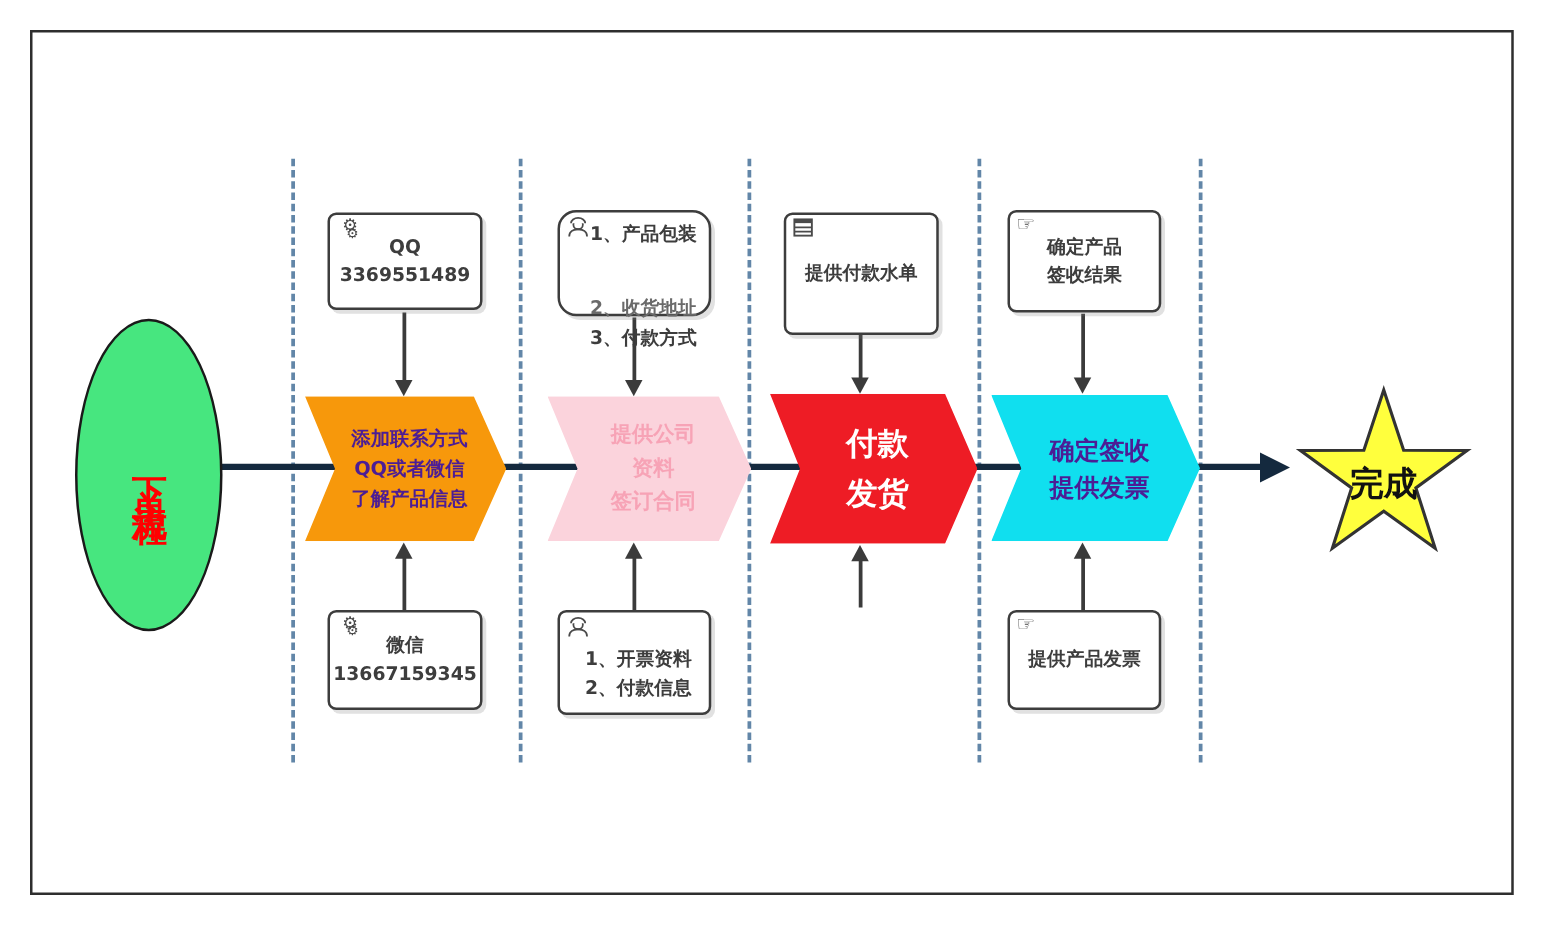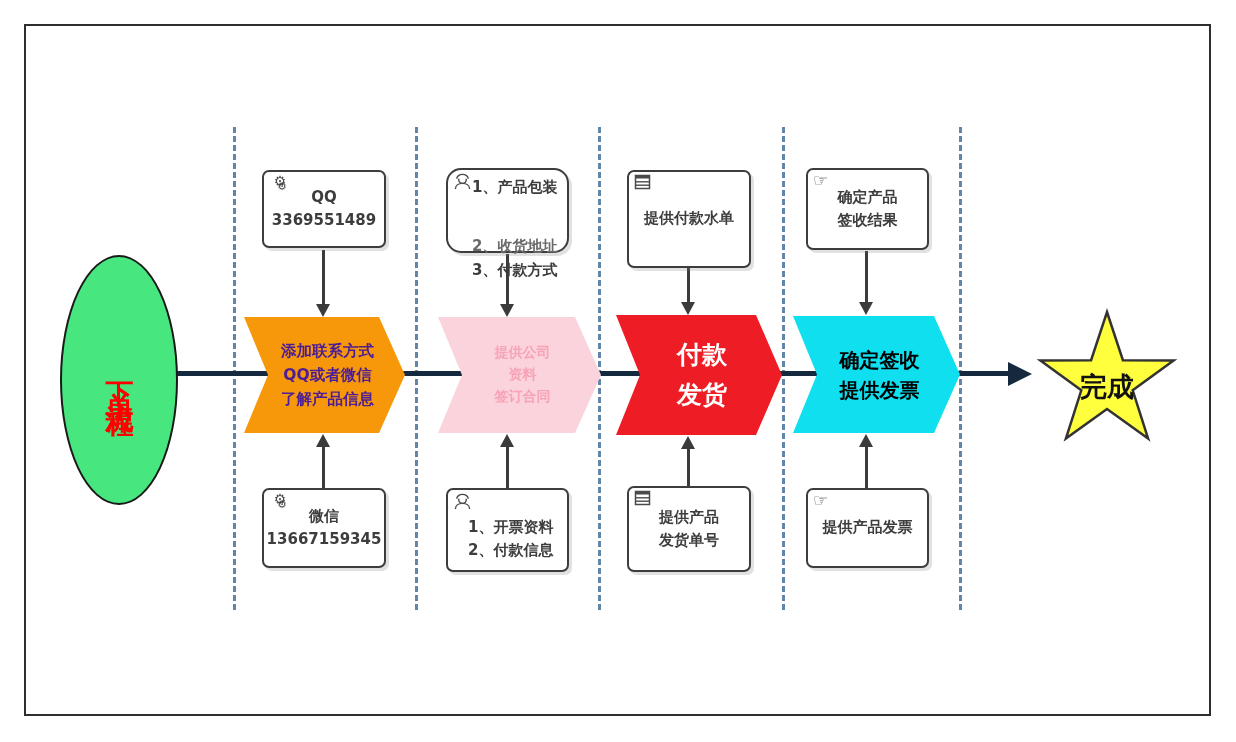--- a/index.html
+++ b/index.html
@@ -20,23 +20,23 @@
   .flow-line{position:absolute;left:172px;top:371px;width:836px;height:5px;background:#14293e;}
   .flow-arrowhead{position:absolute;left:1008px;top:362px;width:0;height:0;
     border-top:12px solid transparent;border-bottom:12px solid transparent;border-left:24px solid #14293e;}
 
   
   .chev{position:absolute;display:flex;align-items:center;justify-content:center;text-align:center;
     font-weight:bold;white-space:pre-line;z-index:3;
     clip-path:polygon(0% 0%, calc(100% - 26px) 0%, 100% 50%, calc(100% - 26px) 100%, 0% 100%, 24px 50%);
     padding-left:14px;padding-right:8px;box-sizing:border-box;}
   .chev0{left:244px;top:317px;width:161px;height:116px;background:#f7980b;color:#4c1d95;font-size:15.5px;line-height:1.55;}
-  .chev1{left:438px;top:317px;width:163px;height:116px;background:#fbd3dc;color:#f7a3b6;font-size:14px;line-height:1.55;font-family:Liberation Serif, serif;}
+  .chev1{left:438px;top:317px;width:163px;height:116px;background:#fbd3dc;color:#f7a3b6;font-size:17px;line-height:1.55;font-family:Liberation Serif, serif;}
   .chev2{left:616px;top:315px;width:166px;height:120px;background:#ee1c25;color:#ffffff;font-size:25px;line-height:1.6;}
-  .chev3{left:793px;top:316px;width:167px;height:117px;background:#10dfef;color:#000000;font-size:20px;line-height:1.5;}
+  .chev3{left:793px;top:316px;width:167px;height:117px;background:#10dfef;color:#4c1d95;font-size:20px;line-height:1.5;}
 
   
   .note{position:absolute;background:#ffffff;border:2px solid #3d3d3d;border-radius:7px;
     box-shadow:3px 3px 0 rgba(120,120,120,0.22);box-sizing:border-box;color:#3d3d3d;font-weight:bold;
     font-size:15px;line-height:1.55;display:flex;flex-direction:column;justify-content:center;align-items:center;
     text-align:center;z-index:2;}
   .note .note-icon{position:absolute;left:5px;top:2px;color:#4a4a4a;}
   .note.left-align{align-items:flex-start;text-align:left;}
   .note .dim{font-weight:bold;color:#6a6a6a;margin-top:36px;}
   .nt0{left:262px;top:170px;width:124px;height:78px;}
@@ -142,32 +142,20 @@
       <svg class="icon-svg" width="19" height="19" viewBox="0 0 20 20" fill="none" stroke="#4a4a4a" stroke-width="1.5">
         <circle cx="10" cy="8" r="4"></circle>
         <path d="M4,7 a6,4.5 0 0 1 12,0" fill="#ffffff"></path>
         <path d="M2.5,18 c0-4 3.5-6 7.5-6 s7.5,2 7.5,6"></path>
       </svg>
     </span>
     <div>1、开票资料</div>
     <div>2、付款信息</div>
   </div>
 
-  <div class="note nb2">
-    <span class="note-icon">
-      <svg class="icon-svg" width="18" height="17" viewBox="0 0 18 17">
-        <rect x="1.5" y="1.5" width="14" height="13" fill="none" stroke="#4a4a4a" stroke-width="1.5"></rect>
-        <rect x="1.5" y="1.5" width="14" height="3" fill="#4a4a4a"></rect>
-        <line x1="1.5" y1="7.8" x2="15.5" y2="7.8" stroke="#4a4a4a" stroke-width="1.4"></line>
-        <line x1="1.5" y1="11.2" x2="15.5" y2="11.2" stroke="#4a4a4a" stroke-width="1.4"></line>
-      </svg>
-    </span>
-    <div>提供产品</div>
-    <div>发货单号</div>
-  </div>
 
   <div class="note nb3">
     <span class="note-icon icon-hand">☞</span>
     <div>提供产品发票</div>
   </div>
 
   <div class="conn-line" style="left:322px;top:250px;height:56px"></div>
   <div class="arrow-down" style="left:316px;top:304px"></div>
   <div class="conn-line" style="left:506px;top:254px;height:52px"></div>
   <div class="arrow-down" style="left:500px;top:304px"></div>

